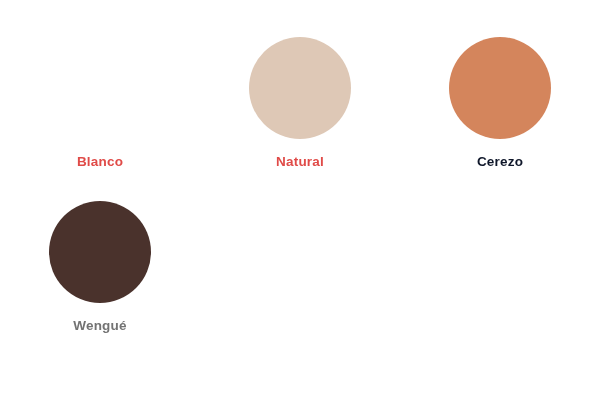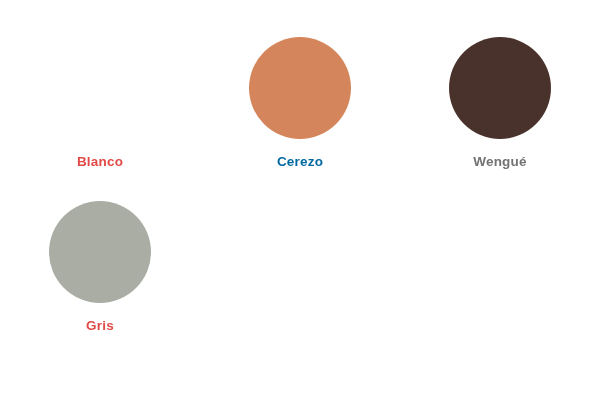--- a/index.html
+++ b/index.html
@@ -66,31 +66,31 @@
 <body style="background: rgb(255, 255, 255);">
 
 <div id="swatch-palette" style="background: rgb(255, 255, 255);">
   <div class="swatch-grid">
 
     <div class="swatch-cell">
       <div class="swatch-disc" style="background: rgb(255, 255, 255);"></div>
       <div class="swatch-label" style="color: rgb(224, 75, 72);">Blanco</div>
     </div>
 
+    <div class="swatch-cell">
+      <div class="swatch-disc" style="background: rgb(222, 200, 182);"></div>
+      <div class="swatch-label" style="color: rgb(224, 75, 72);">Natural</div>
+    </div>
 
     <div class="swatch-cell">
       <div class="swatch-disc" style="background: rgb(212, 133, 92);"></div>
-      <div class="swatch-label" style="color: #0369a1;">Cerezo</div>
+      <div class="swatch-label" style="color: #0f172a;">Cerezo</div>
     </div>
 
     <div class="swatch-cell">
       <div class="swatch-disc" style="background: rgb(74, 50, 44);"></div>
       <div class="swatch-label" style="color: #737373;">Wengué</div>
     </div>
 
-    <div class="swatch-cell">
-      <div class="swatch-disc" style="background: rgb(170, 173, 164);"></div>
-      <div class="swatch-label" style="color: rgb(224, 75, 72);">Gris</div>
-    </div>
 
 
   </div>
 </div>
 
 </body></html>

